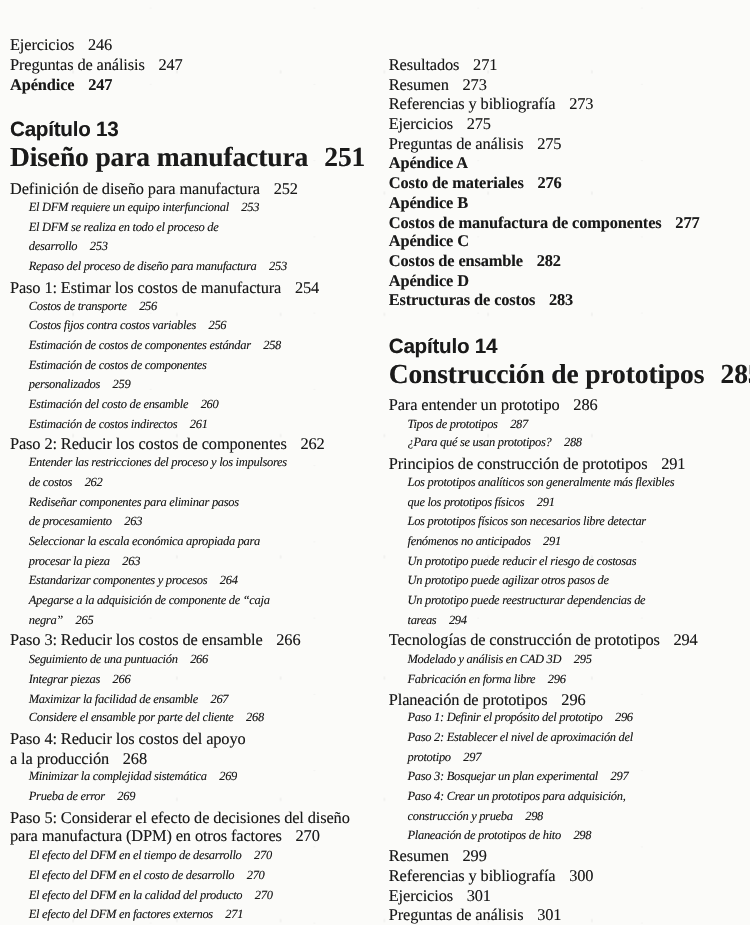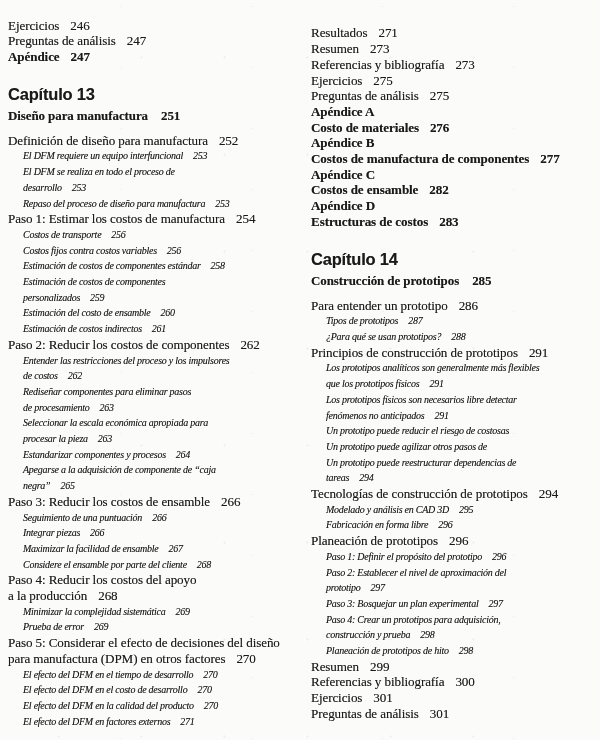--- a/index.html
+++ b/index.html
@@ -18,21 +18,21 @@
     padding: 7px 0 0 8px;
     font-family: "Liberation Serif", serif;
     color: #1a1a1a;
     text-shadow: 0 0 0.5px rgba(25,25,25,0.45);
     background-color: #fbfbf9;
     background-image: radial-gradient(rgba(60,60,60,0.05) 1px, transparent 1.2px),
                       radial-gradient(rgba(60,60,60,0.04) 1px, transparent 1.2px);
     background-size: 83px 97px, 131px 61px;
     background-position: 17px 9px, 55px 37px;
     display: flex;
-    align-items: center;
+    align-items: flex-end;
   }
   .toc-col { flex: 0 0 292px; }
   .toc-col + .toc-col { flex: 0 0 289px; margin-left: 11px; }
 
   .entry { margin: 0; }
   .line {
     font-size: 13.1px;
     line-height: 15.7px;
     letter-spacing: -0.1px;
     white-space: nowrap;
@@ -48,21 +48,21 @@
   .entry.chapter-label .line {
     font-family: "Liberation Sans", sans-serif;
     font-weight: bold;
     font-size: 16.5px;
     line-height: 21px;
     letter-spacing: -0.2px;
   }
   .entry.chapter-title { margin-bottom: 7px; }
   .entry.chapter-title .line {
     font-weight: bold;
-    font-size: 13px;
+    font-size: 22px;
     line-height: 21px;
     letter-spacing: -0.1px;
   }
   .pageno { margin-left: 11px; }
   .entry.sub .pageno { margin-left: 10px; }
   .entry.chapter-title .pageno { margin-left: 13px; }
 </style>
 </head>
 <body>
 

